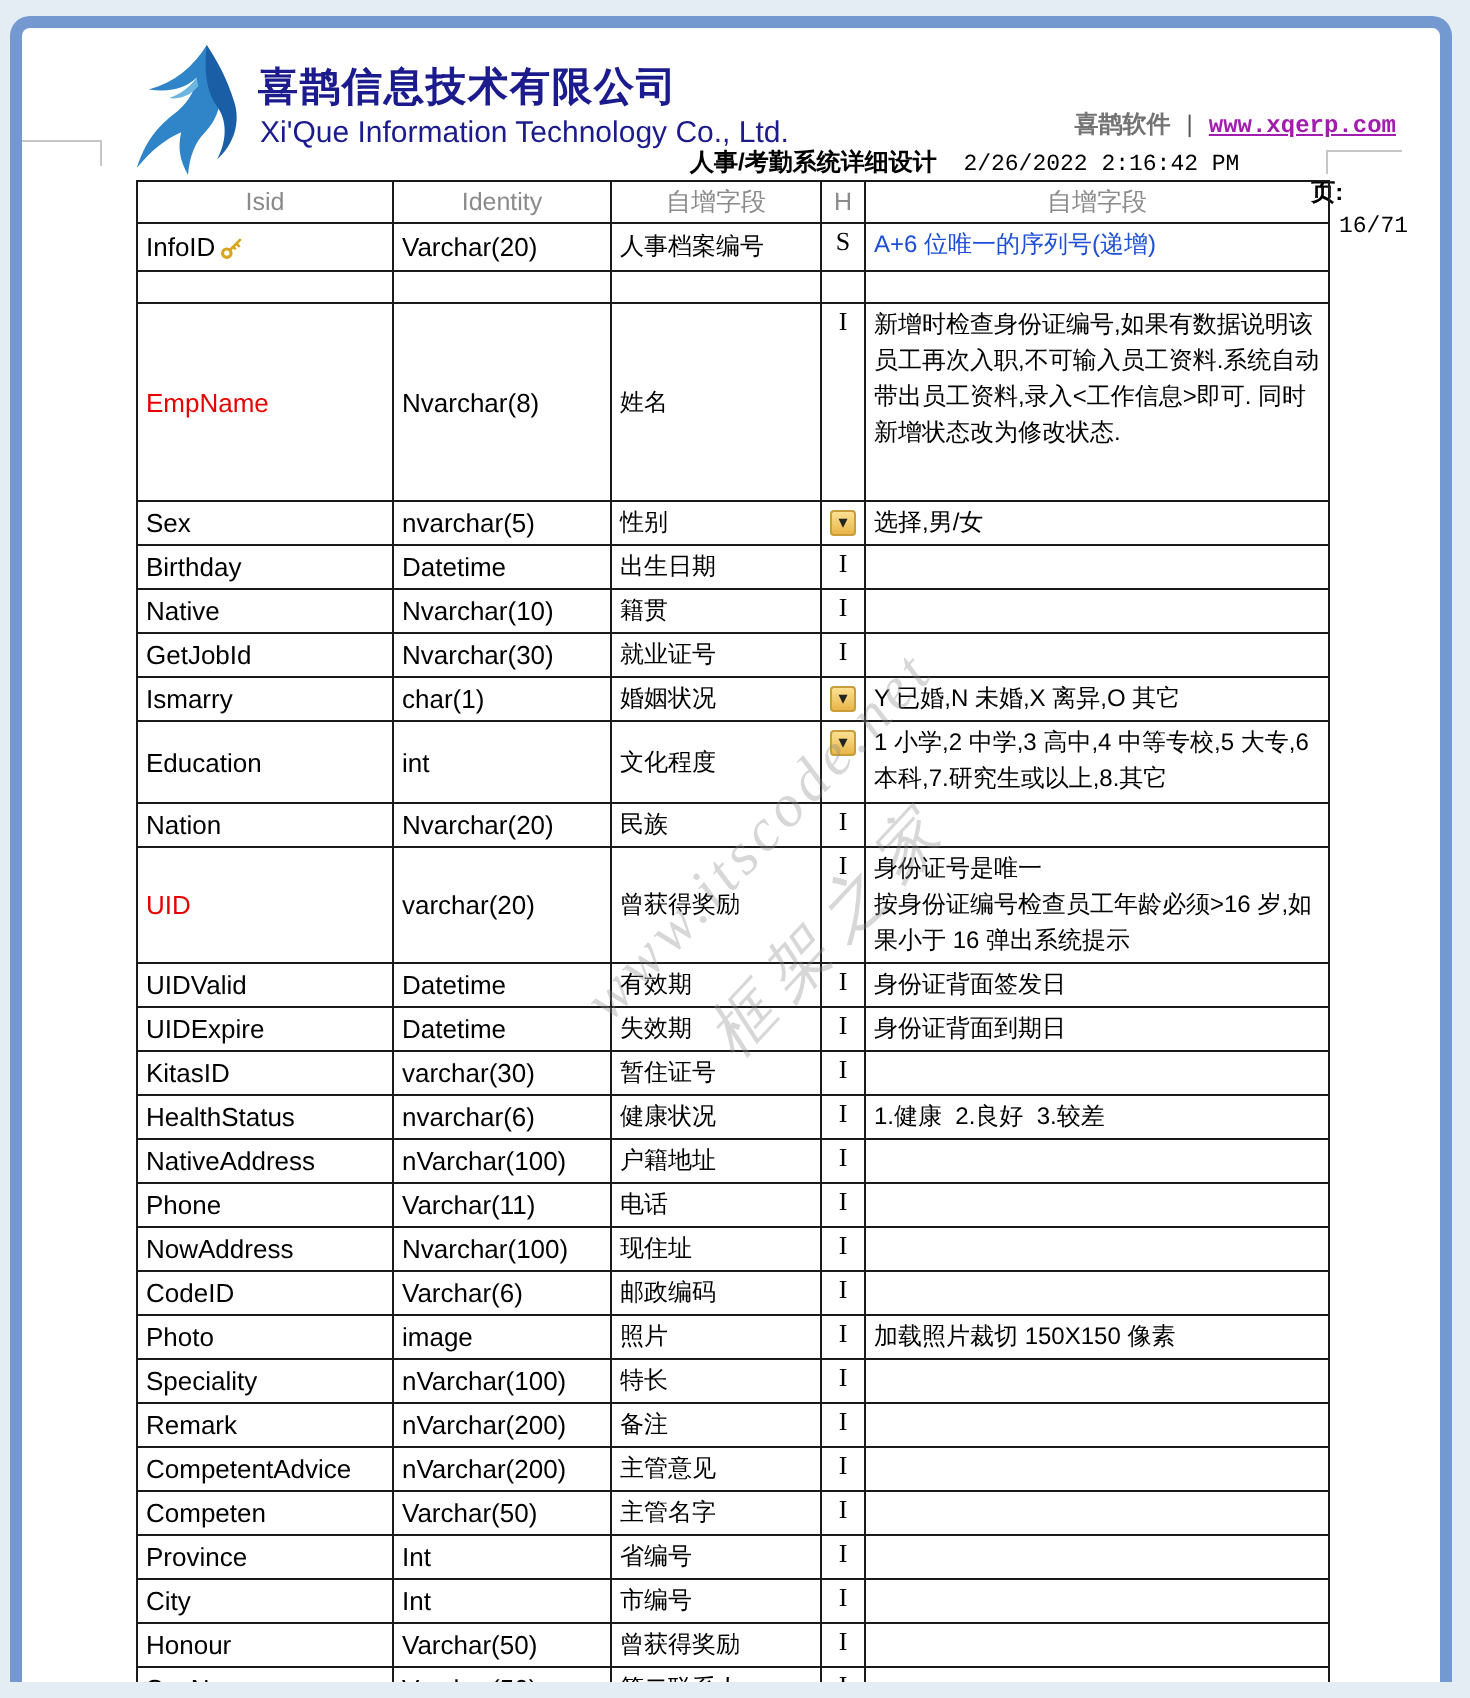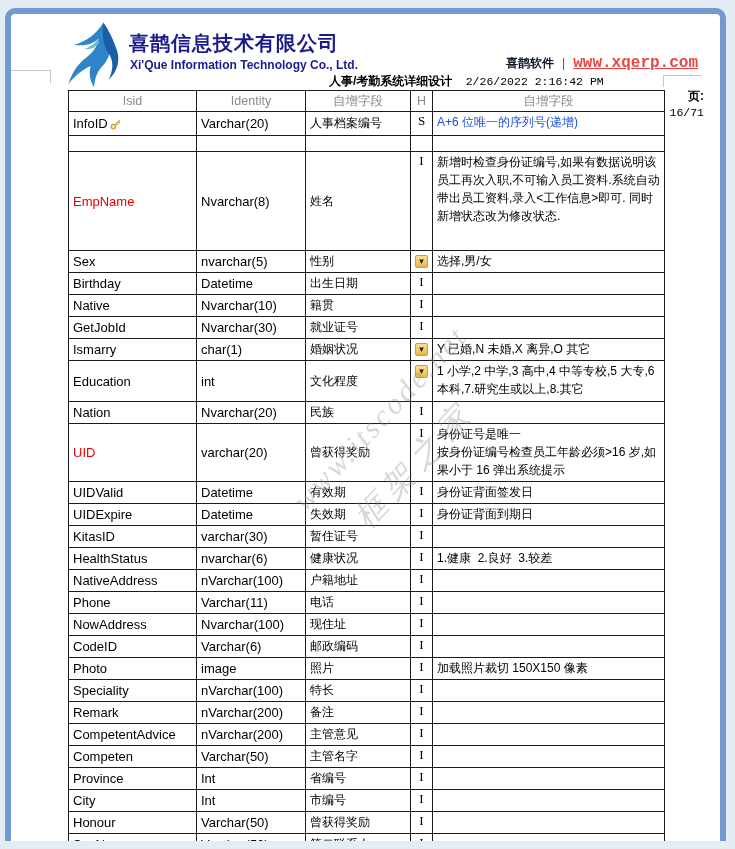--- a/index.html
+++ b/index.html
@@ -19,37 +19,36 @@
   .page-content{position:relative;width:100%;height:100%;}
   
   .doc-header{position:relative;height:76px;}
   .logo{position:absolute;left:53px;top:6px;}
   .company-cn{
     position:absolute;left:118px;top:16px;
     font-size:20px;font-weight:bold;color:#1b1b8e;letter-spacing:1px;
   }
   .company-en{
     position:absolute;left:119px;top:44px;
-    font-size:12px;font-weight:bold;color:#1b1b8e;
+    font-size:15px;font-weight:normal;color:#1b1b8e;
   }
   .hdr-line1{
     position:absolute;right:22px;top:40px;
     font-size:12px;display:flex;align-items:baseline;gap:8px;
   }
-  .product{font-weight:bold;color:#0f172a;}
+  .product{font-weight:bold;color:#737373;}
   .sep{color:#555;}
   .site-link{
     font-family:"Liberation Mono", monospace;
-    color:#ef4444;font-size:16px;font-weight:bold;
+    color:#a21caf;font-size:12px;font-weight:bold;
   }
   .hdr-line2{
-    position:absolute;left:318px;right:16px;top:59px;
+    position:absolute;left:334px;right:16px;top:59px;
     display:flex;align-items:baseline;justify-content:space-between;
     font-size:12px;
-    text-align:right;
   }
   .doc-title{font-weight:bold;color:#000;}
   .doc-datetime{font-family:"Liberation Mono", monospace;font-size:11.5px;margin-left:10px;}
   .page-num{white-space:pre;}
   .page-num .lbl{font-weight:bold;}
   .page-num .num{font-family:"Liberation Mono", monospace;font-size:11.5px;}
   
   .mark{position:absolute;background:#c6c6c6;}
   .mark-l-h{left:0px;top:56px;width:40px;height:1px;}
   .mark-l-v{left:39px;top:56px;width:1px;height:13px;}

